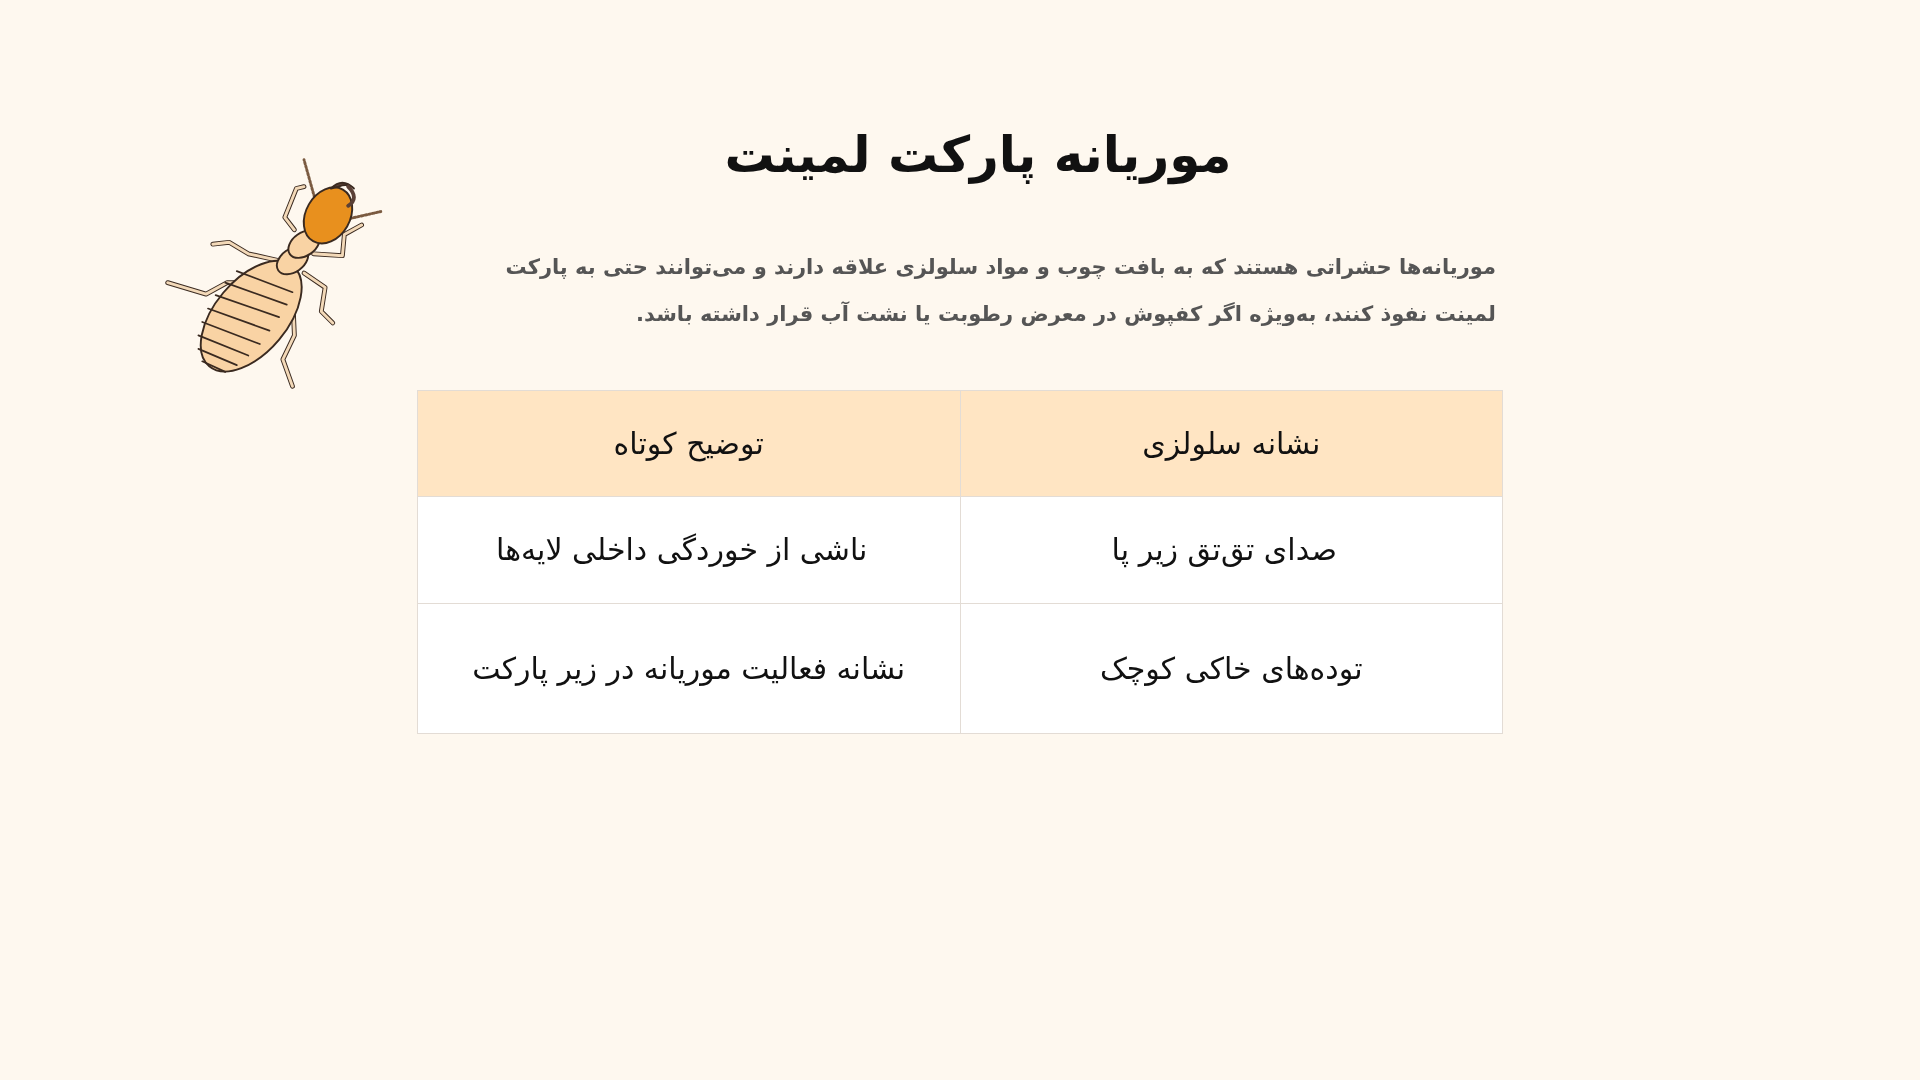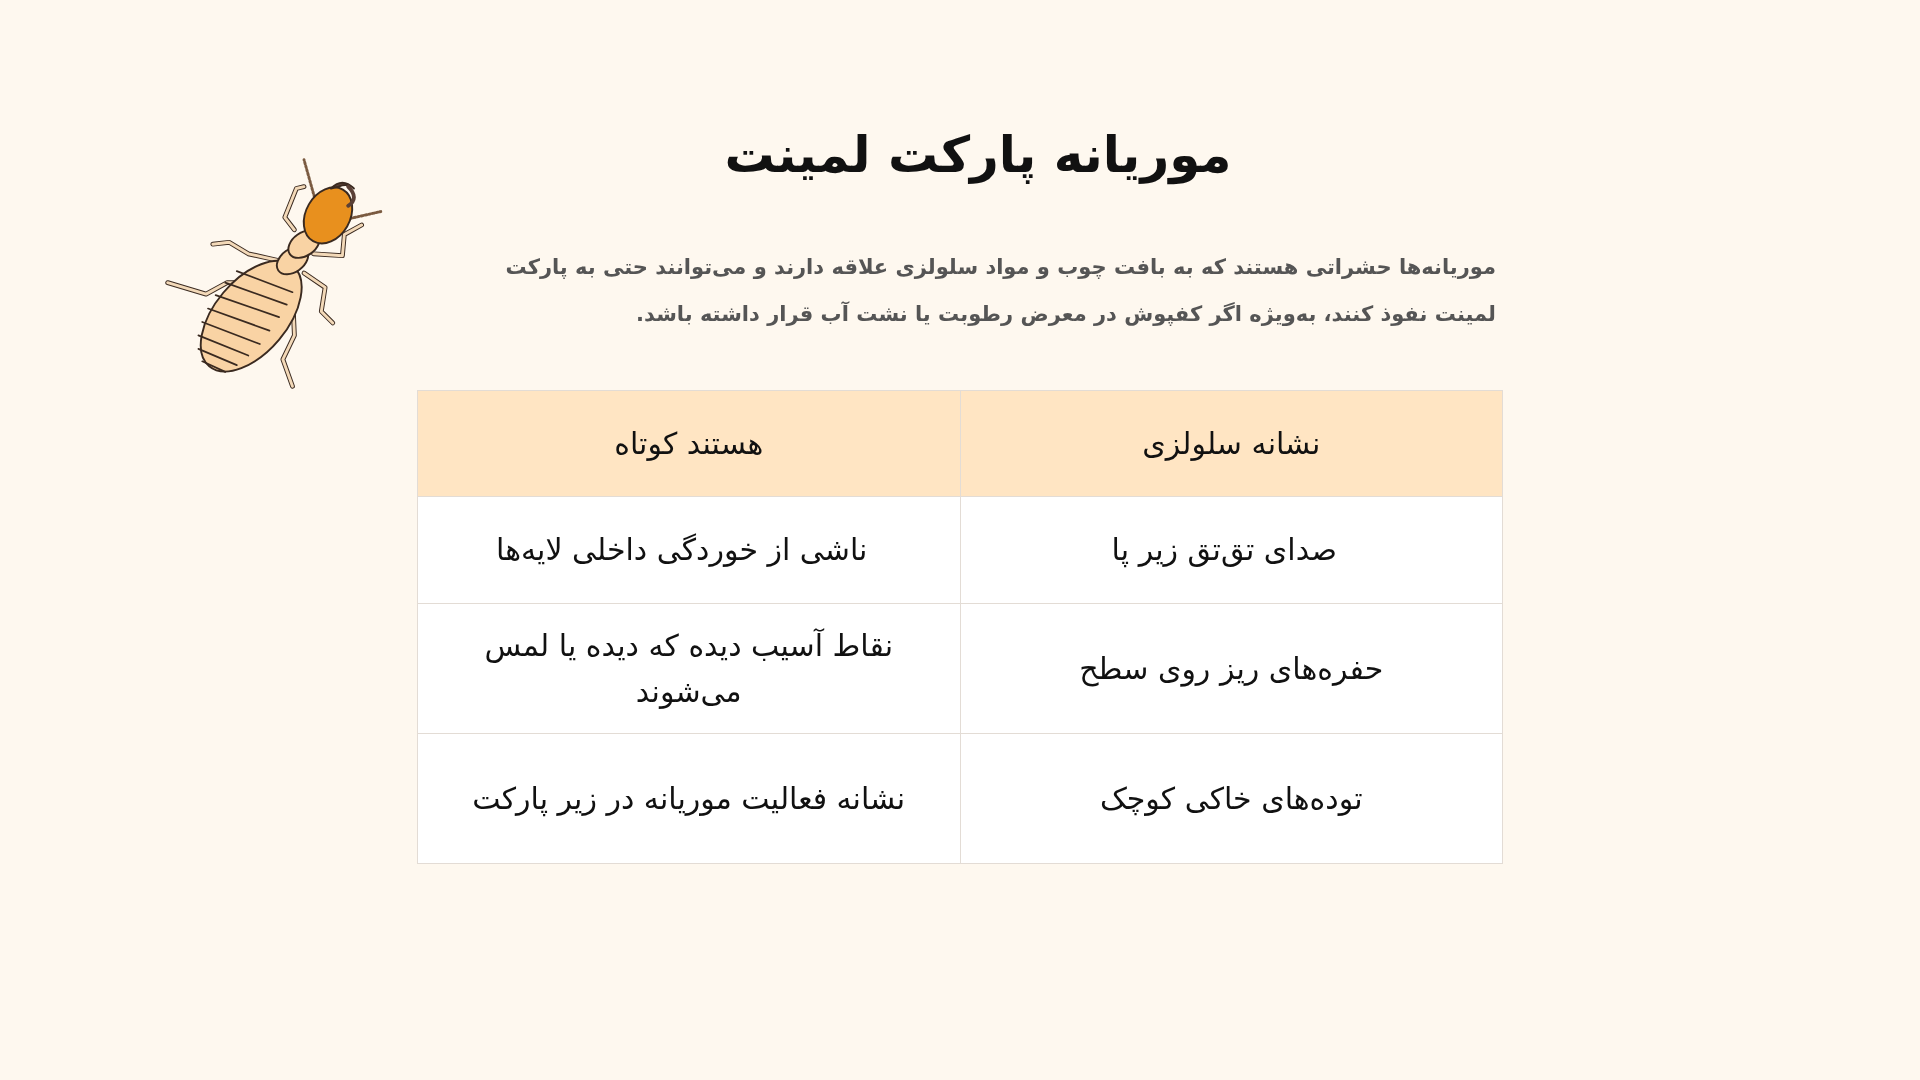--- a/index.html
+++ b/index.html
@@ -85,30 +85,26 @@
 
     <path d="M178,42 Q190,30 202,42 Q196,36 186,40 Z" fill="#5a4036"></path>
     <path d="M196,40 Q208,52 196,60" fill="none" stroke="#5a4036" stroke-width="4"></path>
   </g>
 </svg>
 
 <table>
   <thead>
     <tr>
       <th>نشانه سلولزی</th>
-      <th>هستند کوتاه</th>
+      <th>توضیح کوتاه</th>
     </tr>
   </thead>
   <tbody>
     <tr class="r0">
       <td>صدای تق‌تق زیر پا</td>
       <td>ناشی از خوردگی داخلی لایه‌ها</td>
-    </tr>
-    <tr class="r1">
-      <td>حفره‌های ریز روی سطح</td>
-      <td>نقاط آسیب دیده که دیده یا لمس می‌شوند</td>
     </tr>
     <tr class="r2">
       <td>توده‌های خاکی کوچک</td>
       <td>نشانه فعالیت موریانه در زیر پارکت</td>
     </tr>
   </tbody>
 </table>
 
 </body></html>

